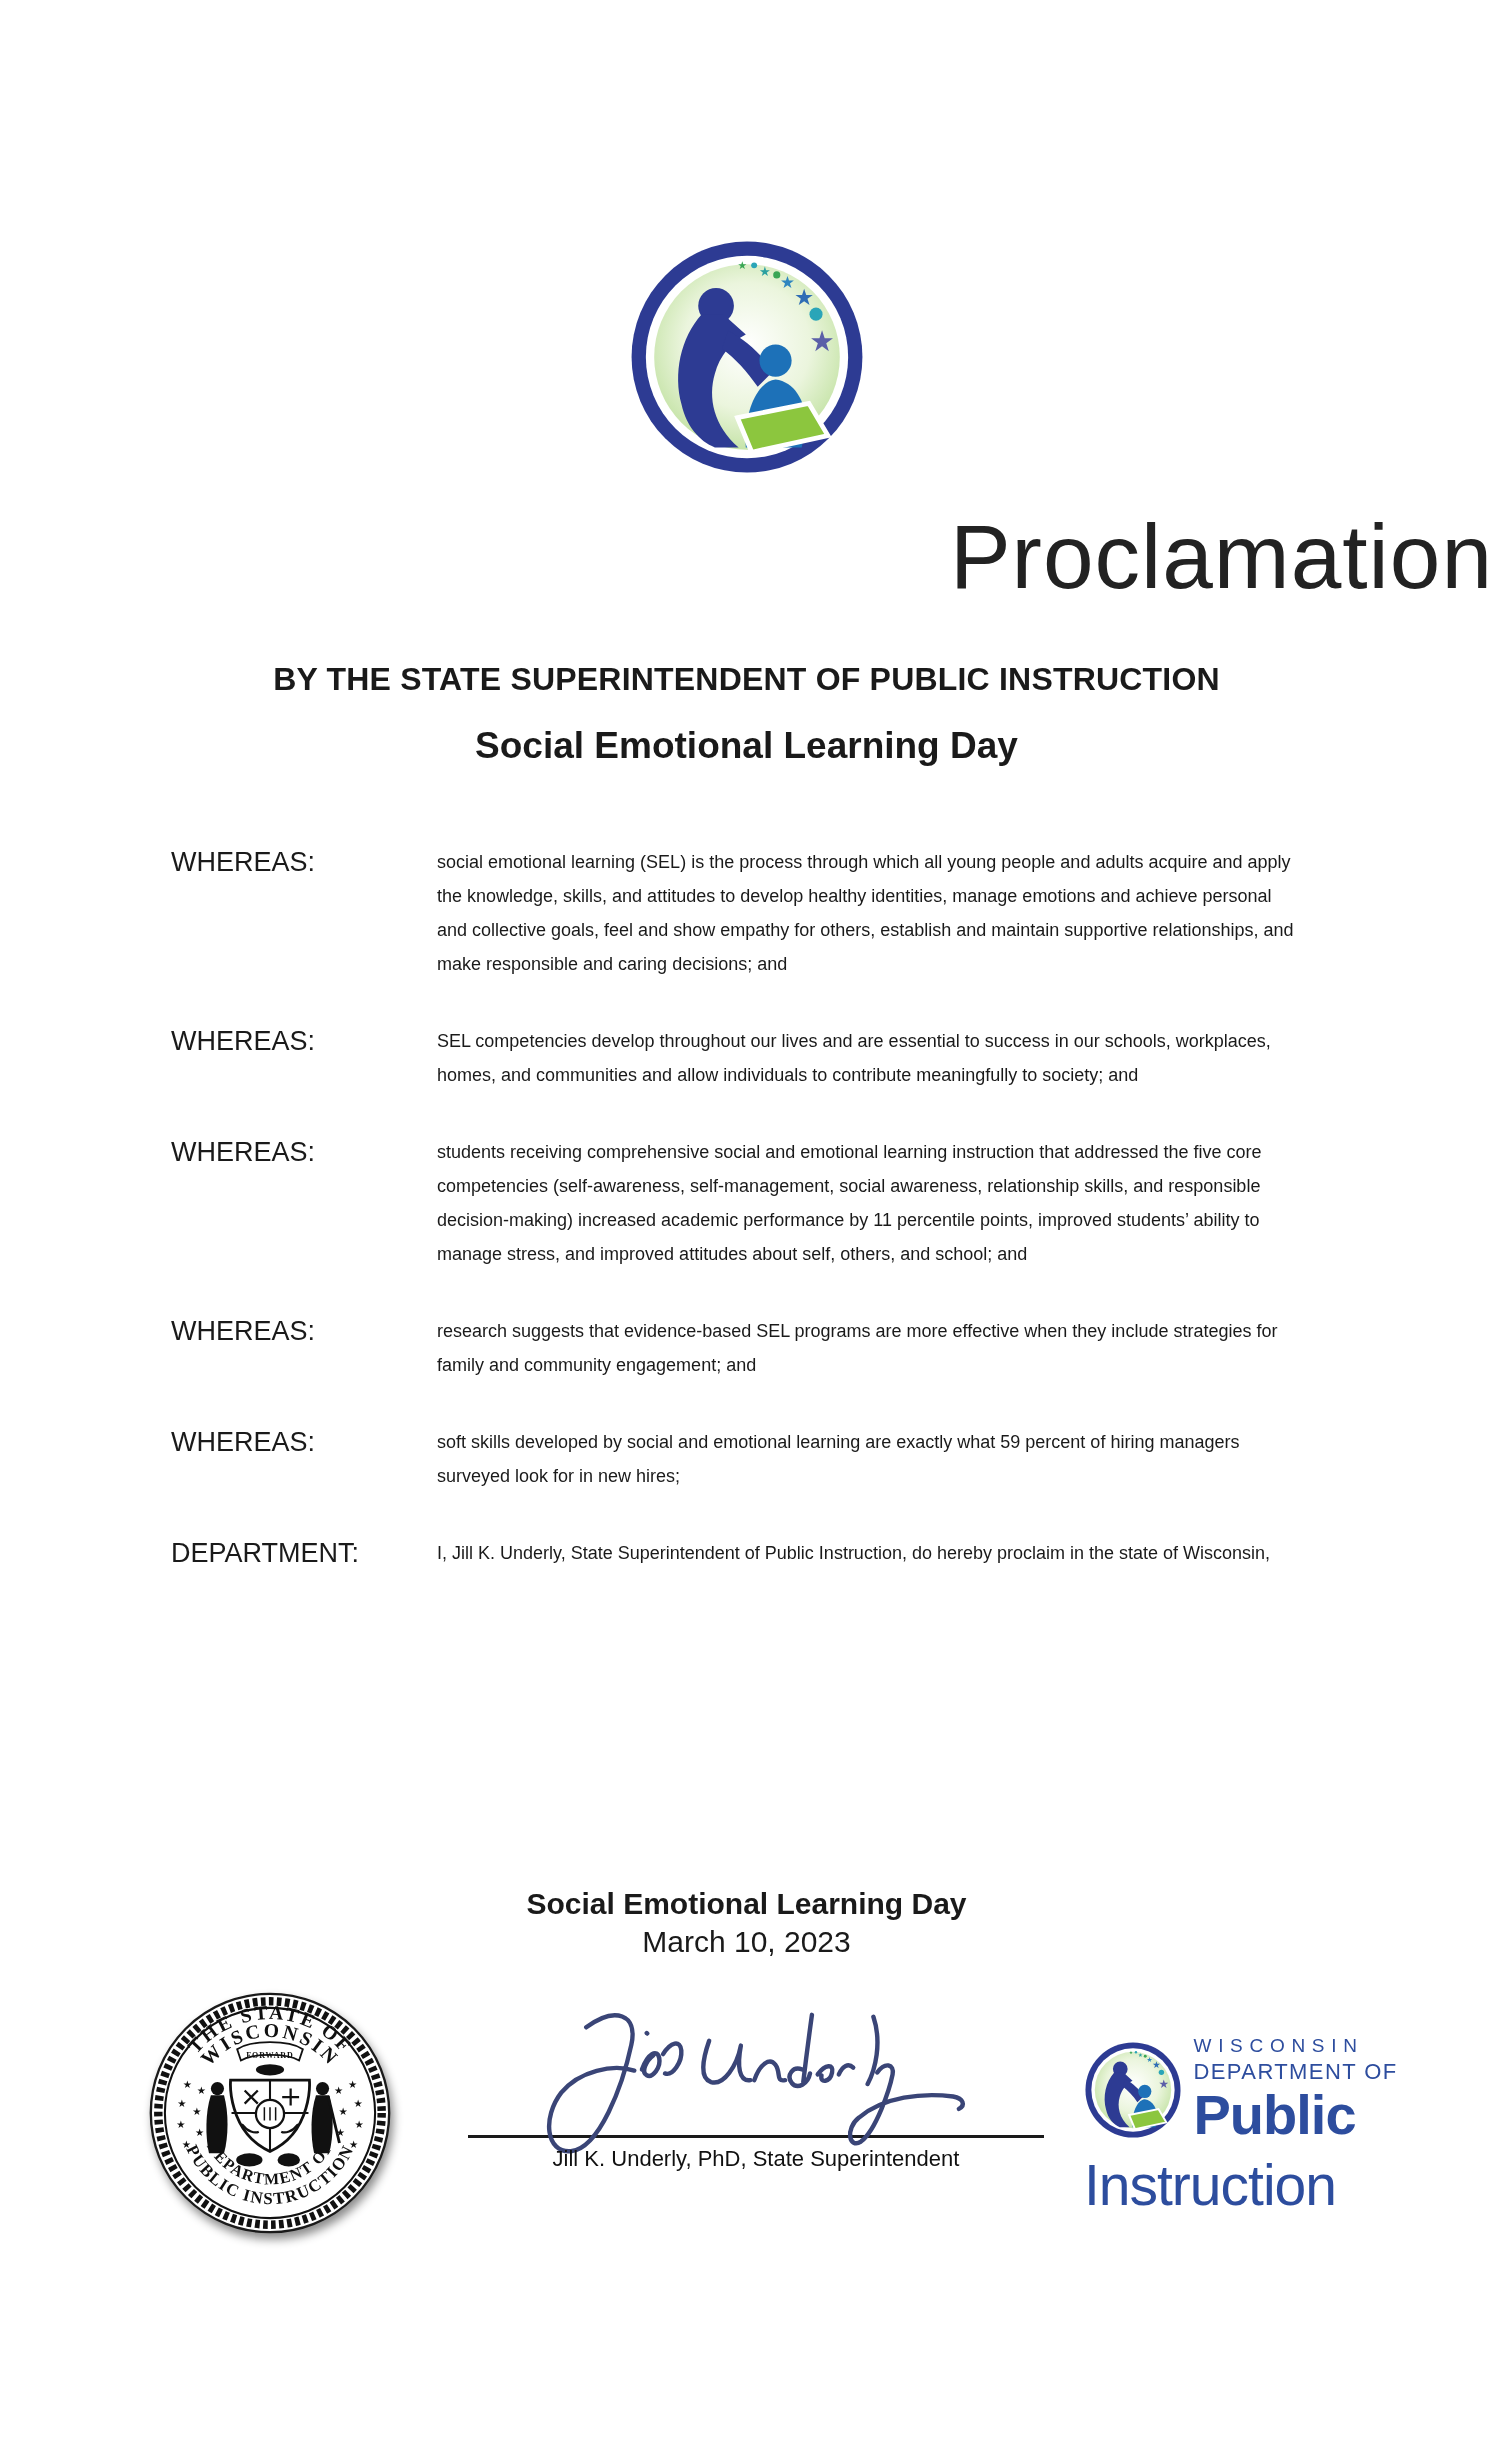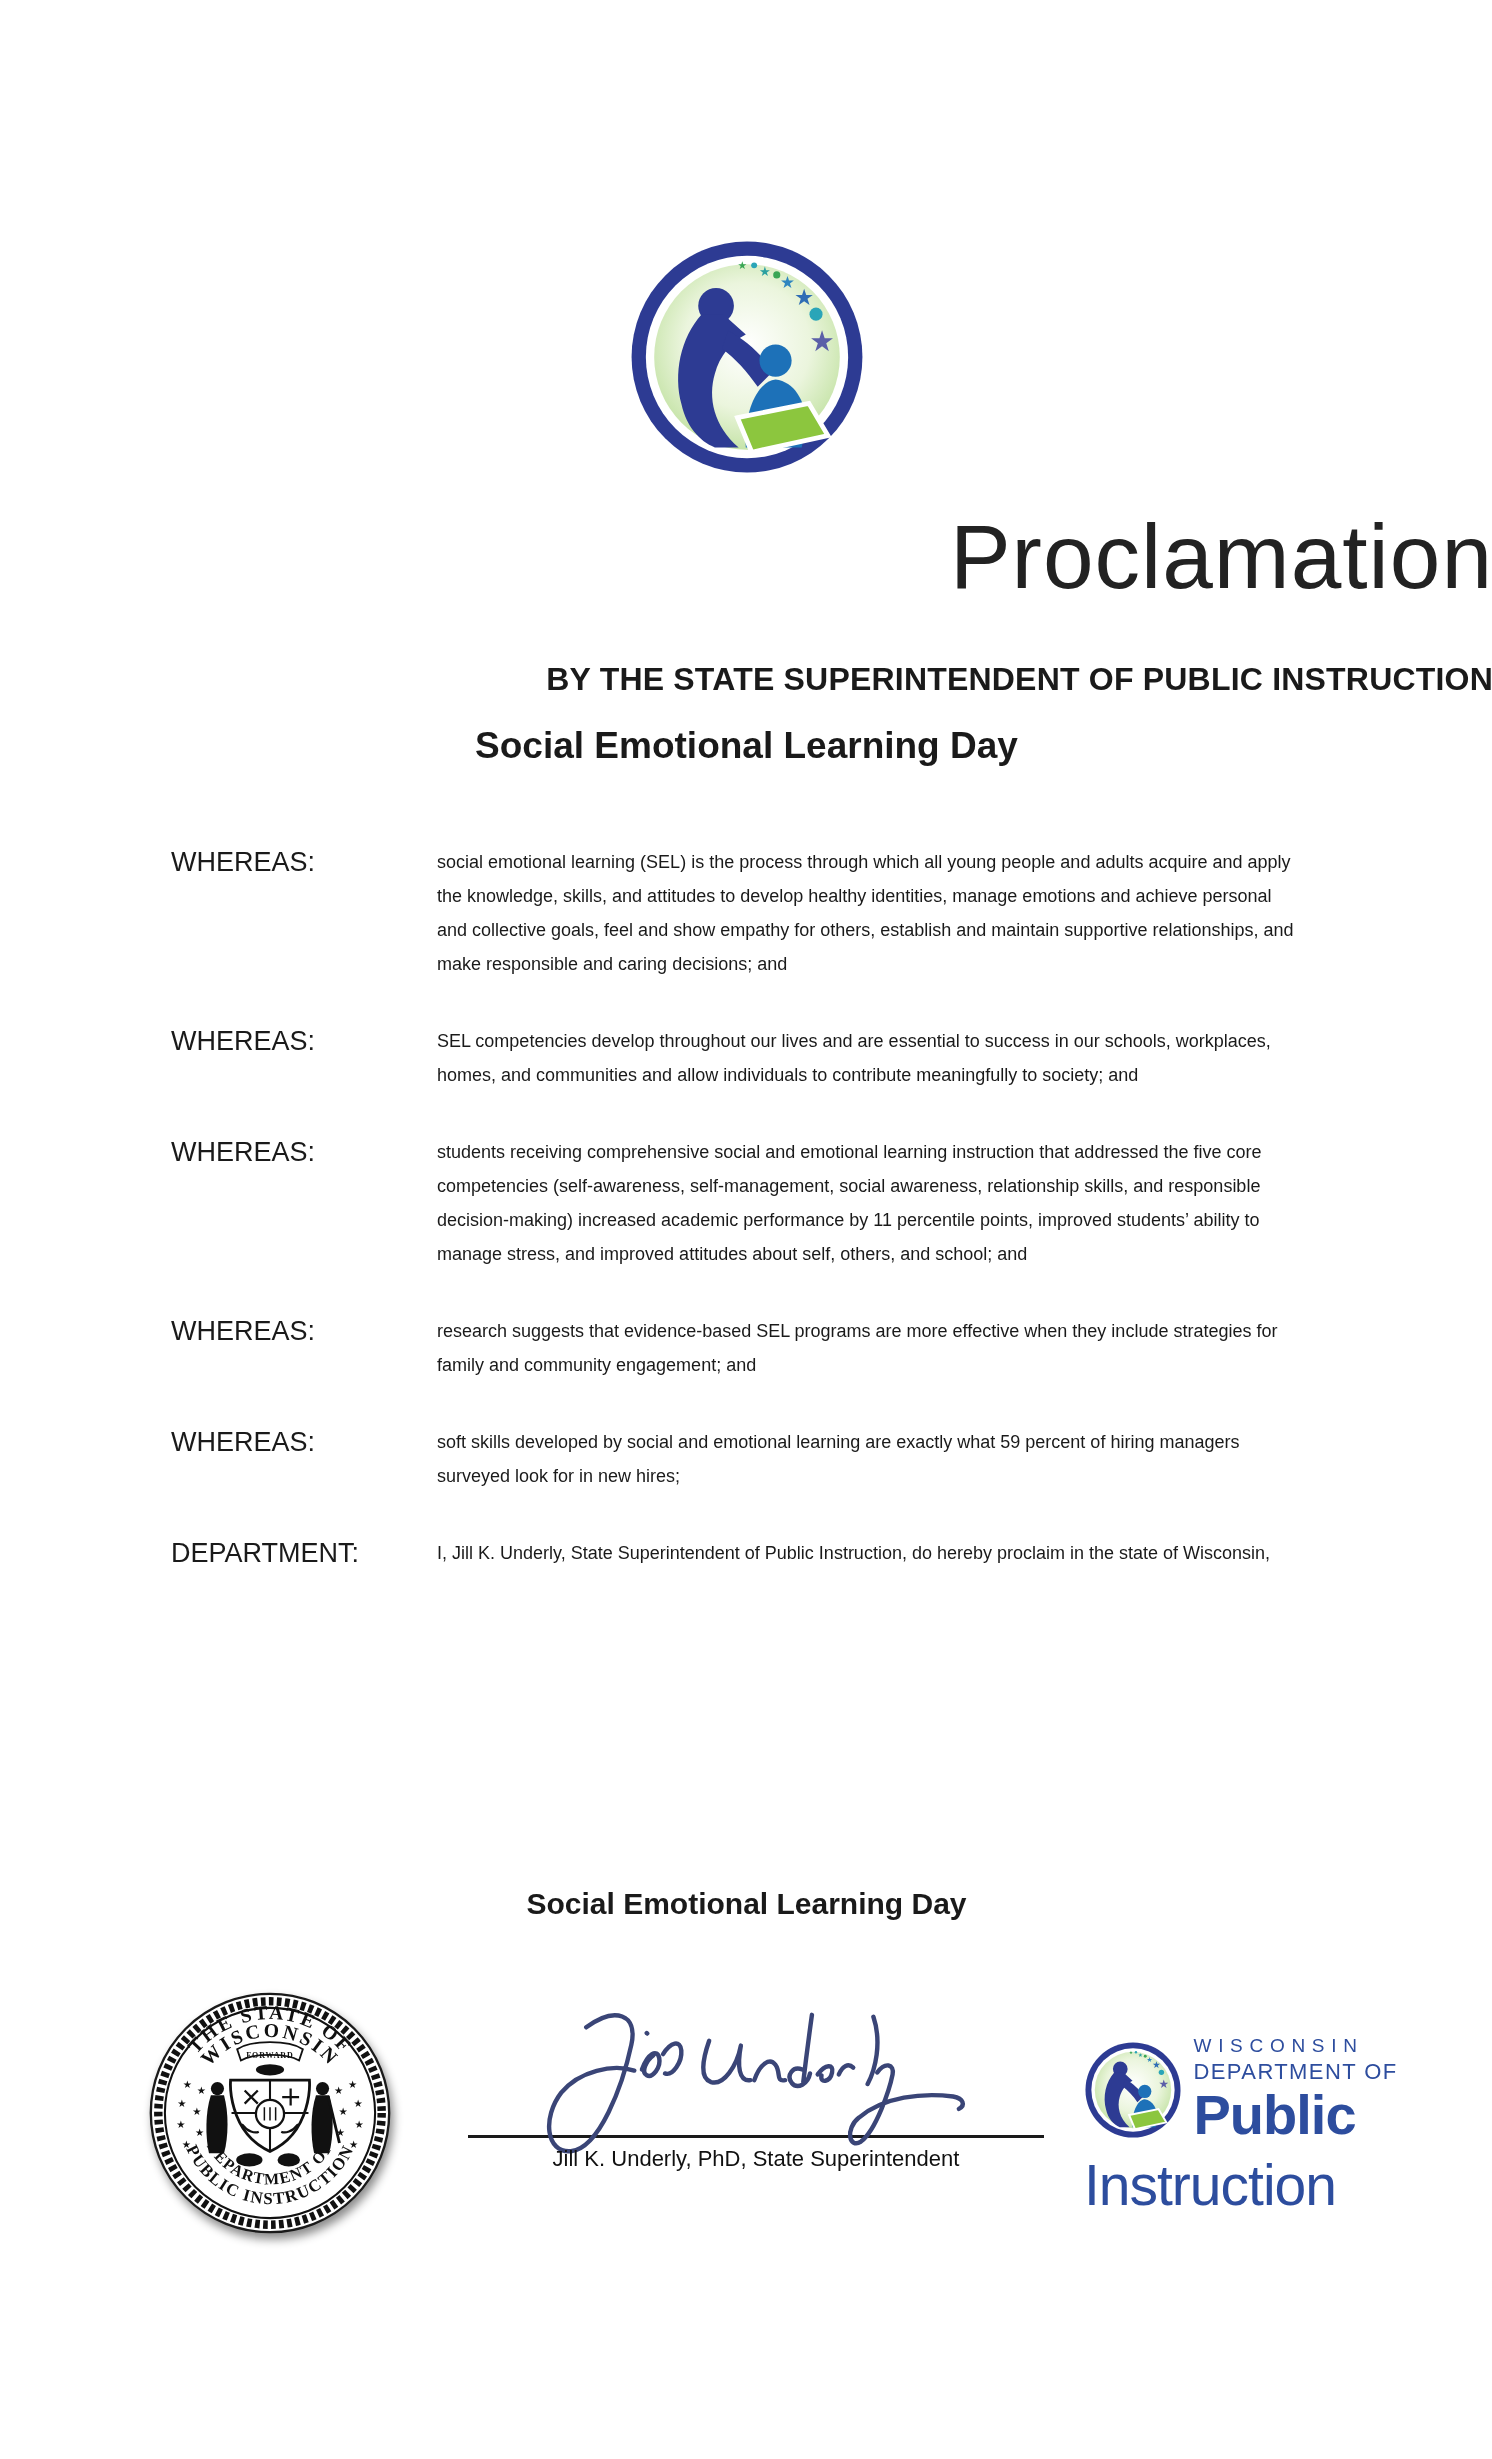--- a/index.html
+++ b/index.html
@@ -19,21 +19,21 @@
   }
   .sel-logo-lg svg,.dpi-mark svg{display:block;width:100%;height:100%;}
   .doc-title{
     position:absolute;top:507px;left:0;width:100%;
     text-align:right;
     font-size:91px;font-weight:400;letter-spacing:1px;
     color:#222;line-height:1.1;margin:0;
   }
   .doc-subtitle{
     position:absolute;top:661px;left:0;width:100%;
-    text-align:right;font-size:32px;font-weight:700;letter-spacing:0.2px;
+    text-align:center;font-size:32px;font-weight:700;letter-spacing:0.2px;
   }
   .doc-event-title{
     position:absolute;top:725px;left:0;width:100%;
     text-align:center;font-size:37px;font-weight:700;
   }
   
   .clauses{
     position:absolute;top:845px;left:171px;width:1143px;
   }
   .clause-row{display:flex;margin-bottom:43px;}
@@ -143,20 +143,21 @@
         <div class="clause-text">soft skills developed by social and emotional learning are exactly what 59 percent of hiring managers surveyed look for in new hires;</div>
       </div>
       <div class="clause-row">
         <div class="clause-label">DEPARTMENT:</div>
         <div class="clause-text">I, Jill K. Underly, State Superintendent of Public Instruction, do hereby proclaim in the state of Wisconsin,</div>
       </div>
     </div>
 
   <div class="proclaimed">
     <div class="proclaimed-event">Social Emotional Learning Day</div>
+    <div class="proclaimed-date">March 10, 2023</div>
   </div>
 
   <div class="seal-wrap">
     <svg viewBox="0 0 260 260">
       <circle cx="130" cy="130" r="127" fill="#ffffff" stroke="#1a1a1a" stroke-width="2.5"></circle>
       <circle cx="130" cy="130" r="119" fill="none" stroke="#111111" stroke-width="9" stroke-dasharray="5 3.6"></circle>
       <circle cx="130" cy="130" r="112" fill="none" stroke="#111111" stroke-width="2.2"></circle>
       <defs>
         <path id="arcTopOuter" d="M 30,130 A 100,100 0 0 1 230,130"></path>
         <path id="arcTopInner" d="M 49,130 A 81,81 0 0 1 211,130"></path>

